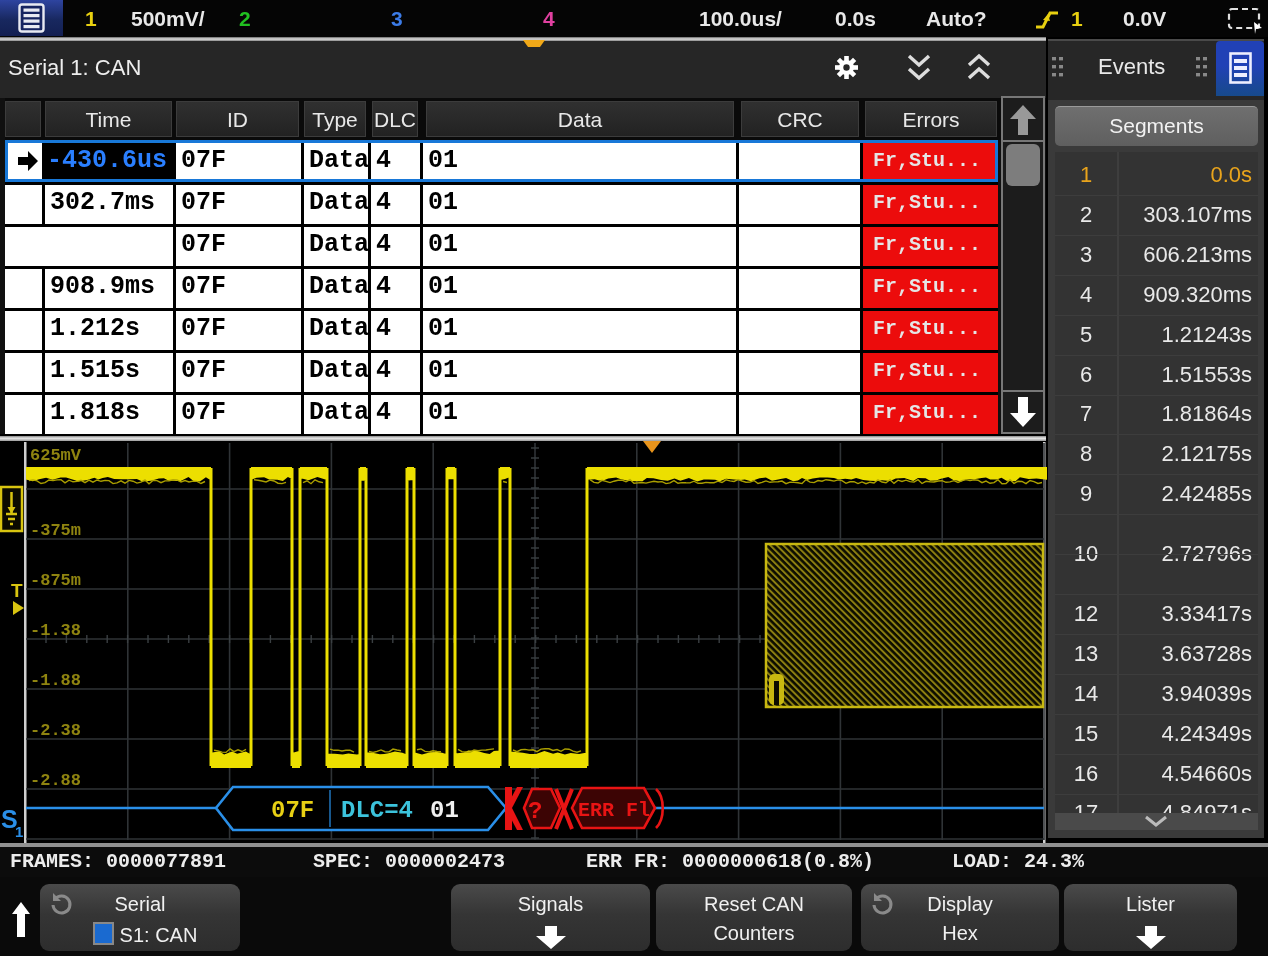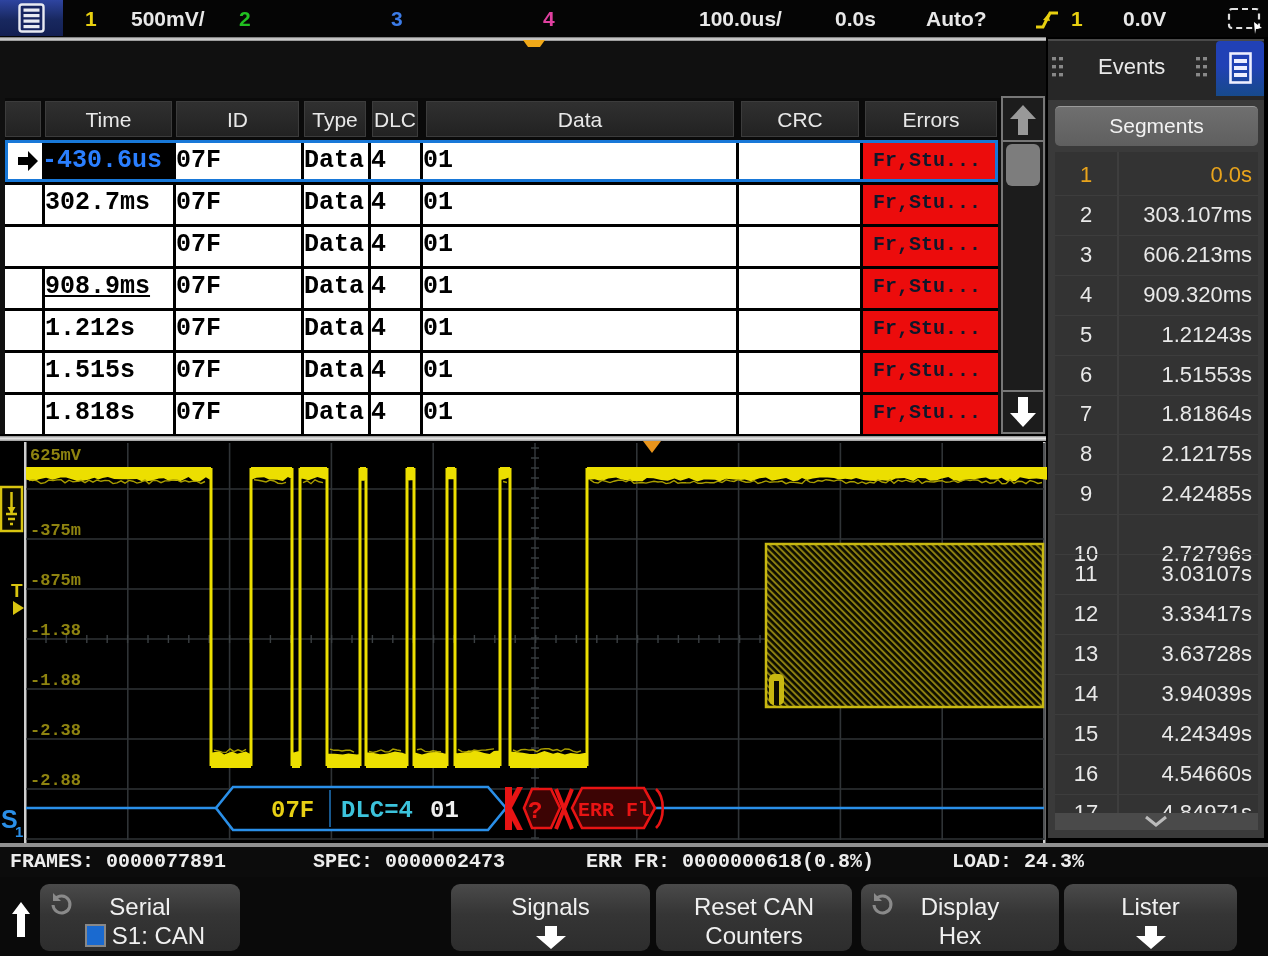--- a/index.html
+++ b/index.html
@@ -4,28 +4,28 @@
 <style>
 html,body{margin:0;padding:0;background:#000;}
 #scr{position:relative;width:1268px;height:956px;background:#000;overflow:hidden;
   font-family:"Liberation Sans",sans-serif;}
 #scr div,#scr span,#scr svg{position:absolute;}
 .tbt{top:7px;font-size:21px;font-weight:bold;color:#e8e8e8;}
 .hcell{top:3px;height:36px;background:linear-gradient(#303030,#222);border:1px solid #3c3c3c;
  color:#e8e8e8;font-size:21px;text-align:center;line-height:36px;box-sizing:border-box;}
 .trow{left:0;width:993px;height:42px;background:#fff;}
 .tc{top:0;height:42px;border-left:3px solid #000;color:#000;
- font-family:"Liberation Mono",monospace;font-size:25px;font-weight:bold;line-height:41px;box-sizing:border-box;}
-.rc{background:#ec0c0c;color:#0f172a;font-size:20px;padding-left:10px;}
+ font-family:"Liberation Mono",monospace;font-size:25px;font-weight:bold;line-height:41px;padding-left:5px;box-sizing:border-box;}
+.rc{background:#ec0c0c;color:#e5e5e5;font-size:20px;padding-left:10px;}
 .segrow{left:0;width:203px;height:40px;font-size:22px;color:#e9e9e9;line-height:40px;}
 .segrow .n{left:0;width:62px;text-align:center;}
 .segrow .t{right:6px;}
 .seg1{color:#e9a41c;}
 .skb{top:7px;height:67px;border-radius:9px;background:linear-gradient(#4a4a4a,#353535 45%,#2d2d2d);
- color:#f0f0f0;font-size:24px;text-align:center;}
+ color:#f0f0f0;font-size:20px;text-align:center;}
 .skb .l1{top:9px;width:100%;left:0;}
 .skb .l2{top:38px;width:100%;left:0;}
 .green{background:linear-gradient(#1ca41c,#0e860e 45%,#087008);}
 .darr{left:50%;top:40px;margin-left:-17px;}
 </style>
 </head>
 <body>
 <div id="scr">
 
   <div id="topbar" style="left:0;top:0;width:1268px;height:37px;background:#050505;">
@@ -57,20 +57,41 @@
       <path d="M27,16 l8,6 l-6,1 l-1,5 z" fill="#fff"></path>
     </svg>
   </div>
 
   <div style="left:0;top:37px;width:1046px;height:4px;background:linear-gradient(#666,#ddd,#888);"></div>
   <svg style="left:523px;top:40px;z-index:9" width="22" height="8" viewBox="0 0 22 8">
     <path d="M0,0 h22 l-5,7 h-12 z" fill="#f0a818"></path>
   </svg>
 
   <div id="serwin" style="left:0;top:41px;width:1046px;height:393px;background:#101010;">
+    <div style="left:0;top:0;width:1046px;height:57px;background:#262626;">
+      <span style="left:8px;top:14px;font-size:22px;color:#eee;">Serial 1: CAN</span>
+      <svg style="left:834px;top:13px" width="25" height="27" viewBox="0 0 25 27">
+        <g fill="#fff">
+          <circle cx="12.5" cy="13.5" r="7.5"></circle>
+          <rect x="10.2" y="2" width="4.6" height="23"></rect>
+          <rect x="1" y="11.2" width="23" height="4.6"></rect>
+          <rect x="10.2" y="2" width="4.6" height="23" transform="rotate(45 12.5 13.5)"></rect>
+          <rect x="10.2" y="2" width="4.6" height="23" transform="rotate(-45 12.5 13.5)"></rect>
+        </g>
+        <circle cx="12.5" cy="13.5" r="3.2" fill="#262626"></circle>
+      </svg>
+      <svg style="left:906px;top:12px" width="26" height="30" viewBox="0 0 26 30">
+        <path d="M3,3 l10,9 l10,-9" fill="none" stroke="#ddd" stroke-width="3.4"></path>
+        <path d="M3,16 l10,9 l10,-9" fill="none" stroke="#ddd" stroke-width="3.4"></path>
+      </svg>
+      <svg style="left:966px;top:12px" width="26" height="30" viewBox="0 0 26 30">
+        <path d="M3,12 l10,-9 l10,9" fill="none" stroke="#ddd" stroke-width="3.4"></path>
+        <path d="M3,25 l10,-9 l10,9" fill="none" stroke="#ddd" stroke-width="3.4"></path>
+      </svg>
+    </div>
     <div style="left:5px;top:57px;width:1040px;height:42px;background:#0a0a0a;">
       <div class="hcell" style="left:0px;width:36px;"></div>
       <div class="hcell" style="left:40px;width:127px;">Time</div>
       <div class="hcell" style="left:171px;width:123px;">ID</div>
       <div class="hcell" style="left:299px;width:62px;">Type</div>
       <div class="hcell" style="left:367px;width:46px;">DLC</div>
       <div class="hcell" style="left:421px;width:308px;">Data</div>
       <div class="hcell" style="left:736px;width:118px;">CRC</div>
       <div class="hcell" style="left:860px;width:132px;">Errors</div>
     </div>
@@ -101,21 +122,21 @@
         <div class="trow" style="top:84px;">
           <div class="tc" style="left:168px;width:128px;">07F</div>
           <div class="tc" style="left:296px;width:67px;">Data</div>
           <div class="tc" style="left:363px;width:52px;">4</div>
           <div class="tc" style="left:415px;width:316px;">01</div>
           <div class="tc" style="left:731px;width:124px;"></div>
           <div class="tc rc" style="left:855px;width:138px;">Fr,Stu...</div>
           <div style="left:0;top:0;width:993px;height:3px;background:#000;"></div>
         </div>
         <div class="trow" style="top:126px;">
-          <div class="tc" style="left:37px;width:131px;text-decoration:underline;">908.9ms</div>
+          <div class="tc" style="left:37px;width:131px;">908.9ms</div>
           <div class="tc" style="left:168px;width:128px;">07F</div>
           <div class="tc" style="left:296px;width:67px;">Data</div>
           <div class="tc" style="left:363px;width:52px;">4</div>
           <div class="tc" style="left:415px;width:316px;">01</div>
           <div class="tc" style="left:731px;width:124px;"></div>
           <div class="tc rc" style="left:855px;width:138px;">Fr,Stu...</div>
           <div style="left:0;top:0;width:993px;height:3px;background:#000;"></div>
         </div>
         <div class="trow" style="top:168px;">
           <div class="tc" style="left:37px;width:144px;">1.212s</div>
@@ -241,24 +262,20 @@
         <div class="segrow " style="top:322.2px;">
           <span class="n">9</span>
           <span class="t">2.42485s</span>
         </div>
         <div style="left:0;top:362.2px;width:203px;height:1px;background:#3d3d3d;"></div>
         <div class="segrow " style="top:362.09999999999997px;margin-top:20px;">
           <span class="n">10</span>
           <span class="t">2.72796s</span>
         </div>
         <div style="left:0;top:402.1px;width:203px;height:1px;background:#3d3d3d;"></div>
-        <div class="segrow " style="top:402px;">
-          <span class="n">11</span>
-          <span class="t">3.03107s</span>
-        </div>
         <div style="left:0;top:442.0px;width:203px;height:1px;background:#3d3d3d;"></div>
         <div class="segrow " style="top:441.9px;">
           <span class="n">12</span>
           <span class="t">3.33417s</span>
         </div>
         <div style="left:0;top:481.9px;width:203px;height:1px;background:#3d3d3d;"></div>
         <div class="segrow " style="top:481.79999999999995px;">
           <span class="n">13</span>
           <span class="t">3.63728s</span>
         </div>

